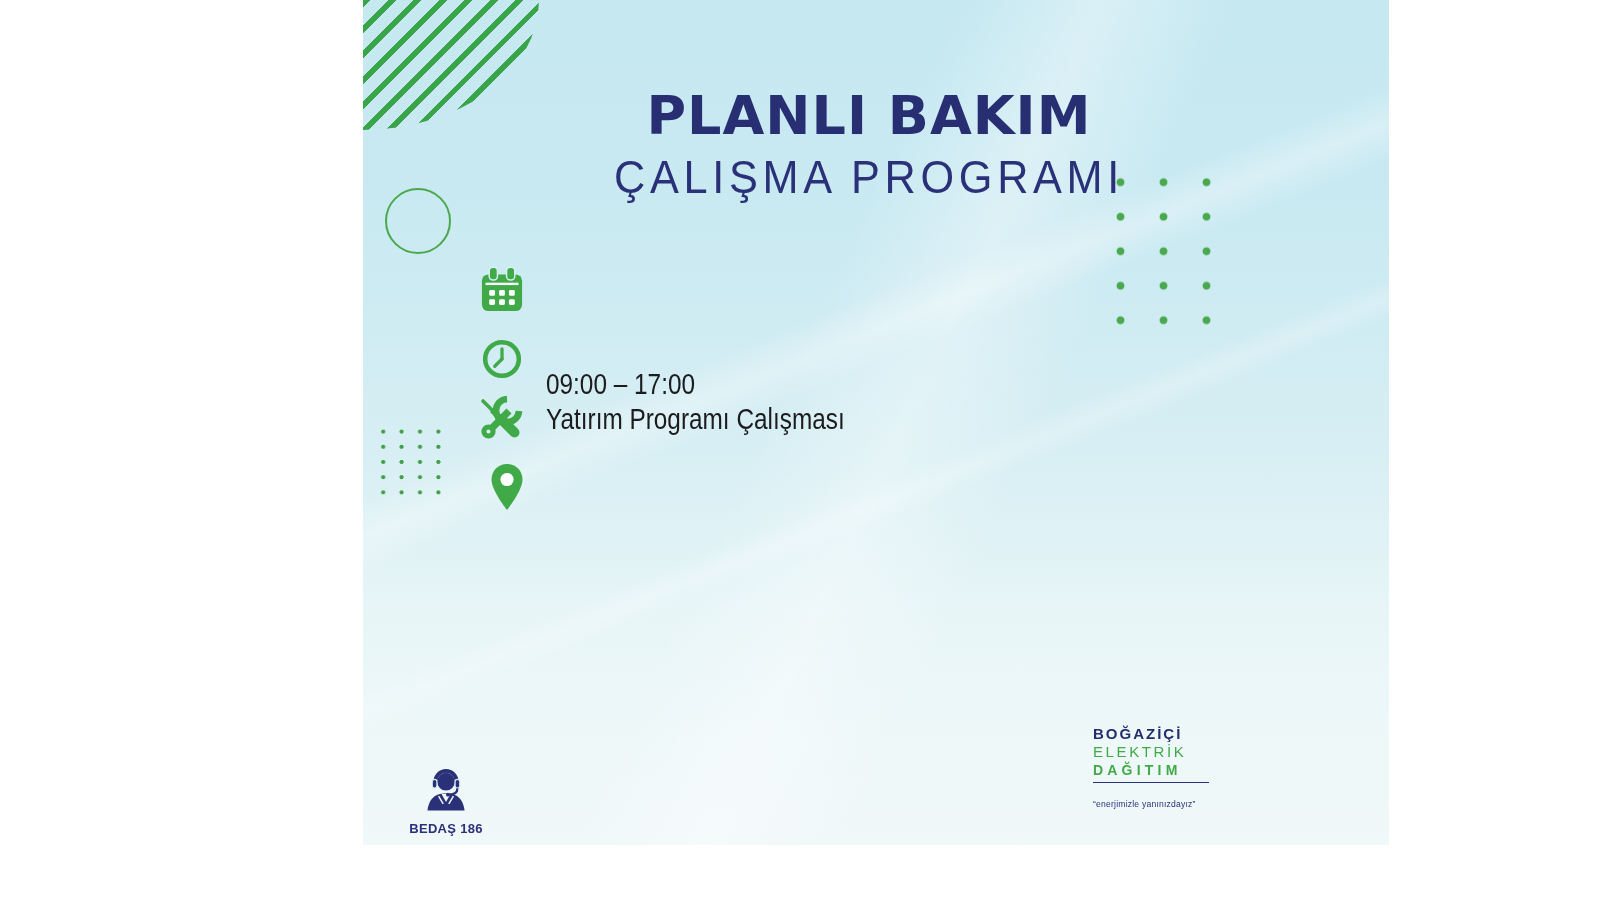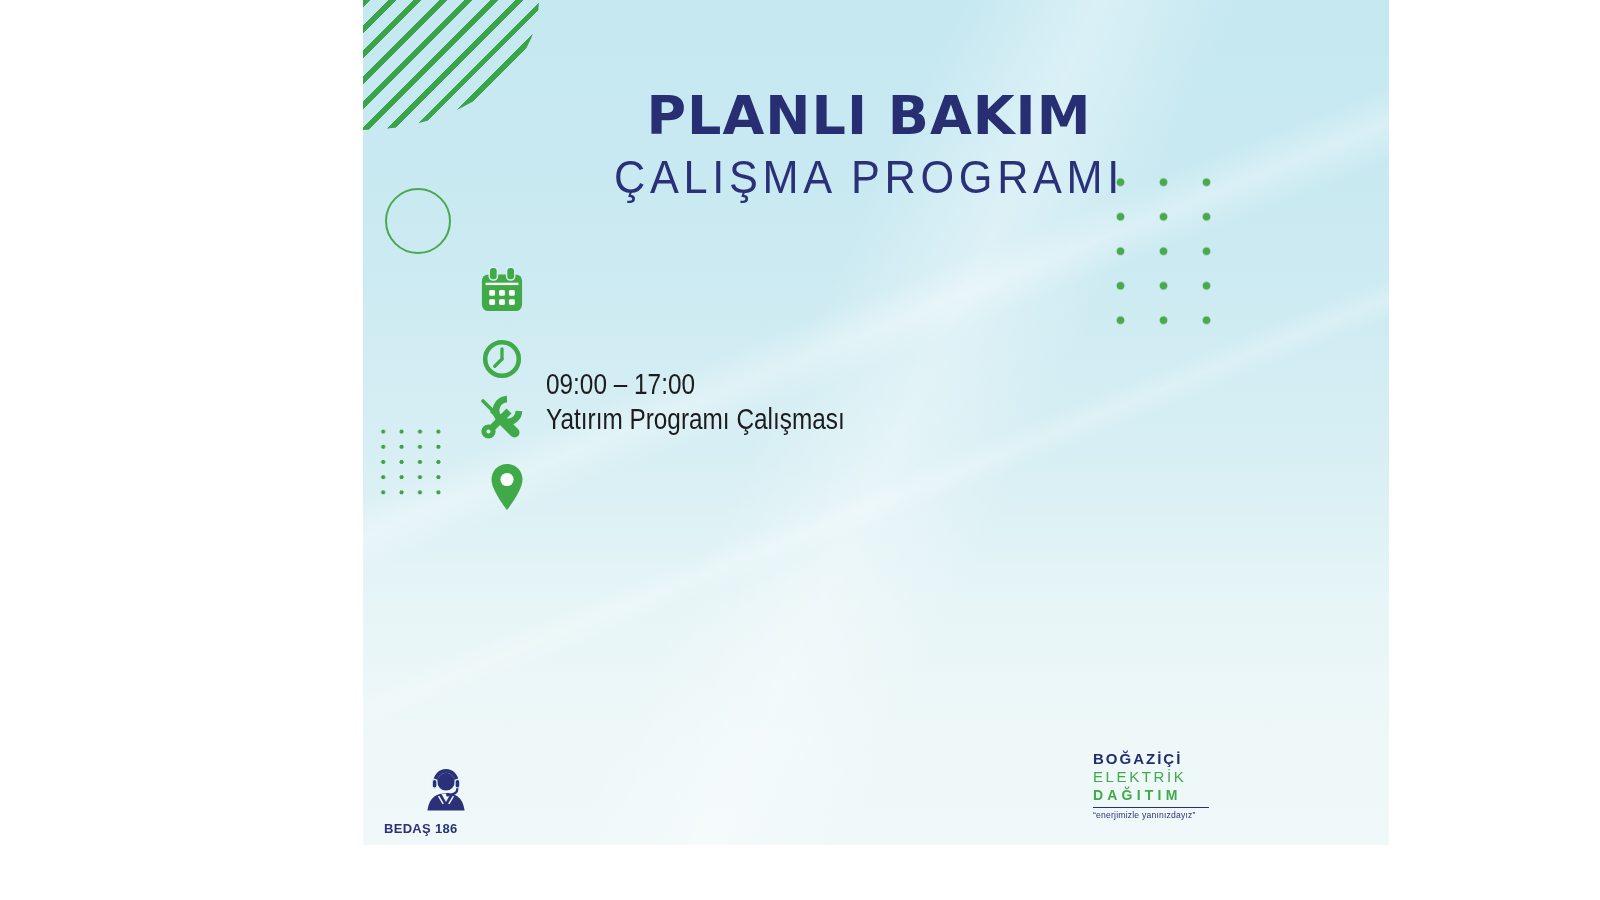--- a/index.html
+++ b/index.html
@@ -52,32 +52,32 @@
   }
 
   .row{position:absolute;}
   .row .txt{
     display:inline-block;font-size:29px;color:#1c1c1e;transform:scaleX(0.84);
     transform-origin:left center;white-space:nowrap;letter-spacing:0;
   }
   .loc-line{display:block;line-height:36px;}
   .icn{position:absolute;}
 
-  .contacts-item{position:absolute;top:760px;width:124px;}
+  .contacts-item{position:absolute;top:760px;width:124px;text-align:center;}
   .contacts-item .icon-box{height:56px;display:flex;align-items:flex-end;justify-content:center;}
   .contacts-item .lbl{
     margin-top:5px;font-size:13px;font-weight:700;color:#2a3178;letter-spacing:0.3px;white-space:nowrap;
   }
 
-  .brand{position:absolute;left:730px;top:750px;width:116px;}
+  .brand{position:absolute;left:730px;top:725px;width:116px;}
   .brand .b1{font-size:15px;font-weight:700;color:#232d6b;letter-spacing:2px;line-height:18px;white-space:nowrap;}
   .brand .b2{font-size:15px;font-weight:400;color:#3faa47;letter-spacing:2.6px;line-height:18px;white-space:nowrap;}
   .brand .b3{font-size:14px;font-weight:700;color:#3faa47;letter-spacing:4.2px;line-height:18px;white-space:nowrap;}
   .brand .tag{
-    margin-top:3px;padding-top:2px;border-top:1px solid #2a3178;
+    margin-top:3px;padding-top:16px;border-top:1px solid #2a3178;
     font-size:8.6px;color:#2a3178;white-space:nowrap;letter-spacing:0.2px;
   }
 </style>
 </head>
 <body>
 
 <div class="artboard">
 
   <div class="streak s1"></div>
   <div class="streak s2"></div>

